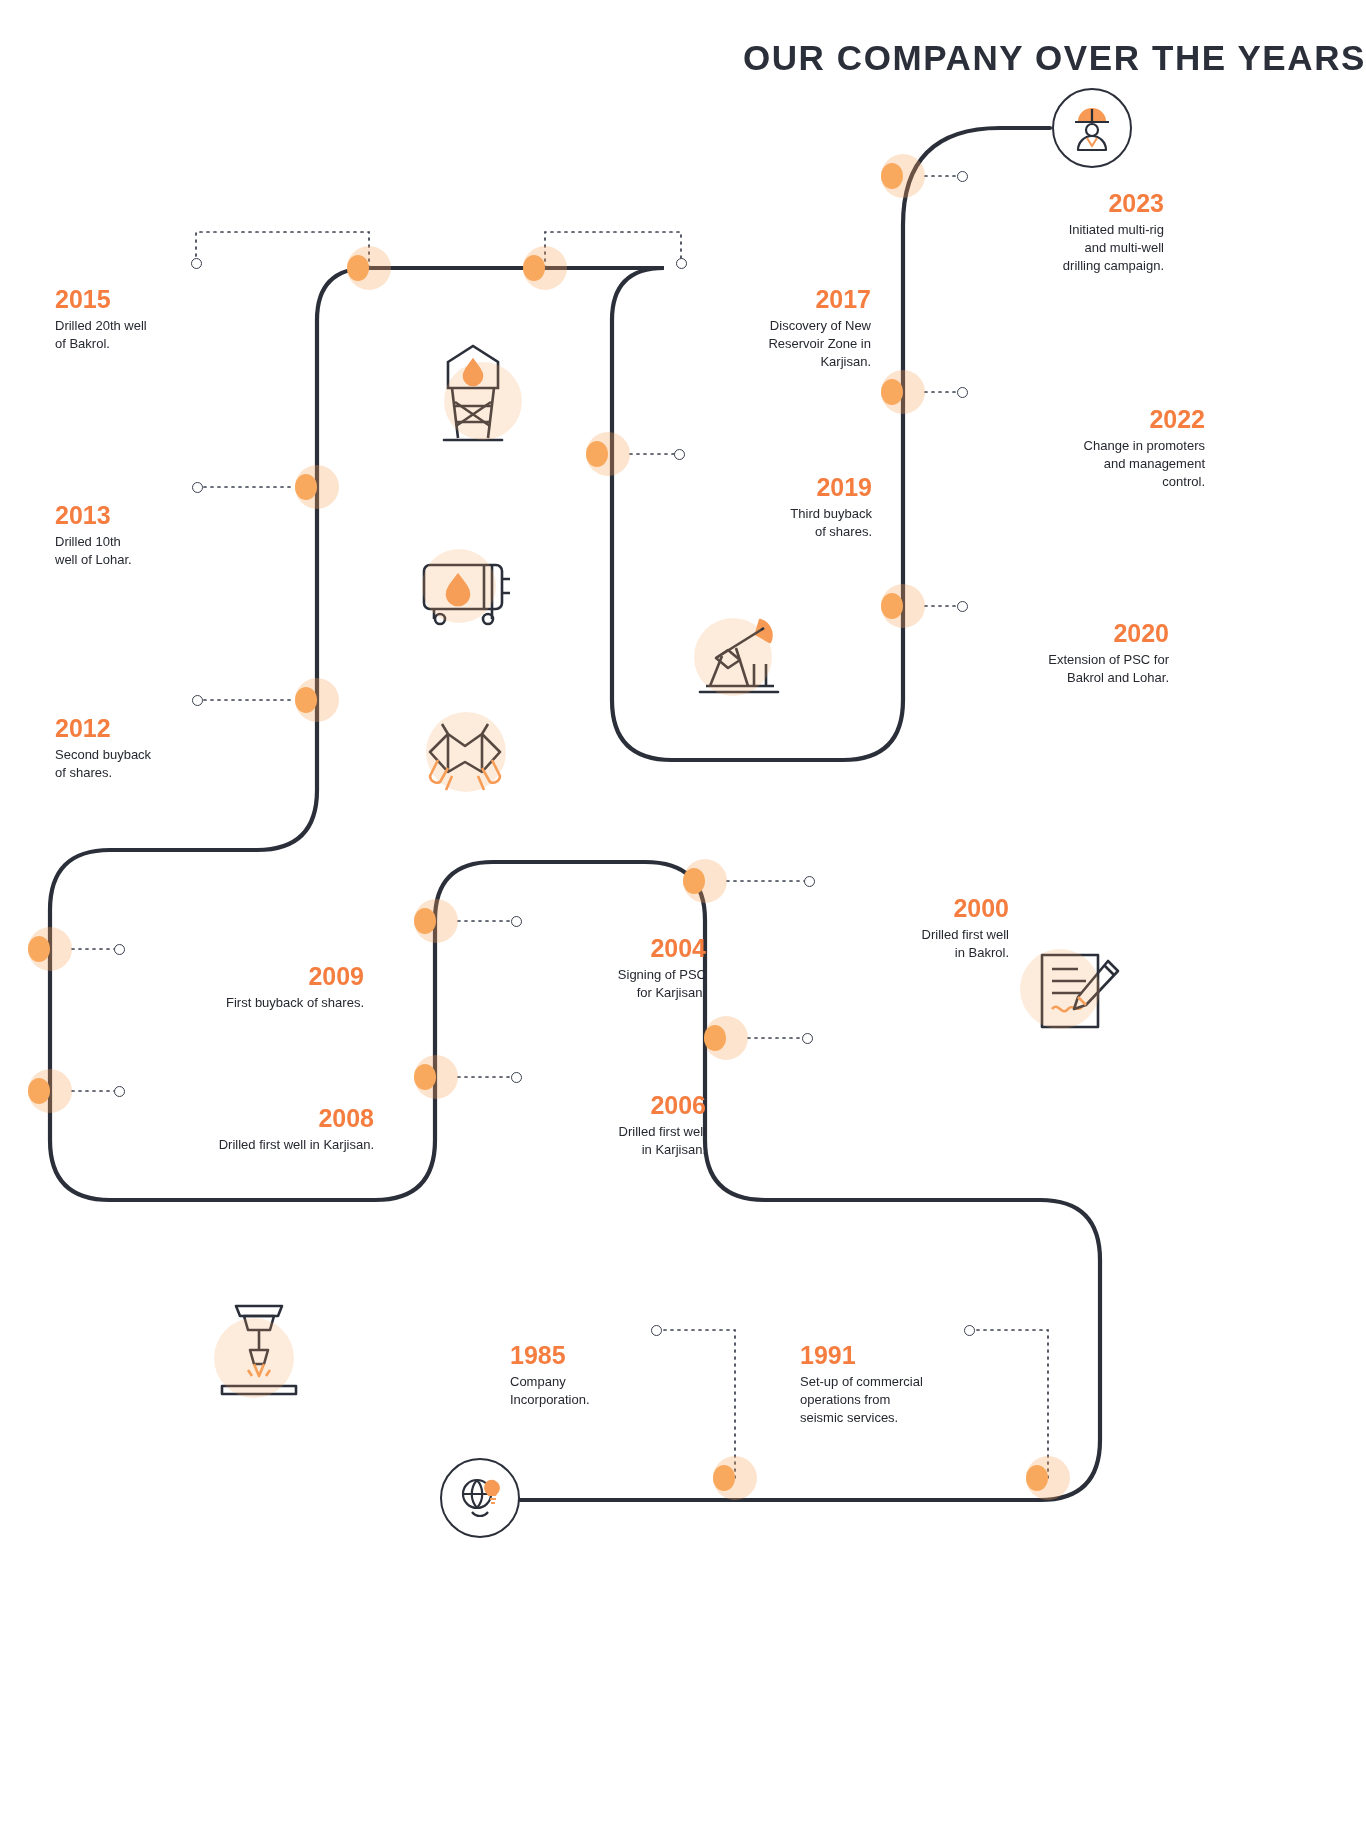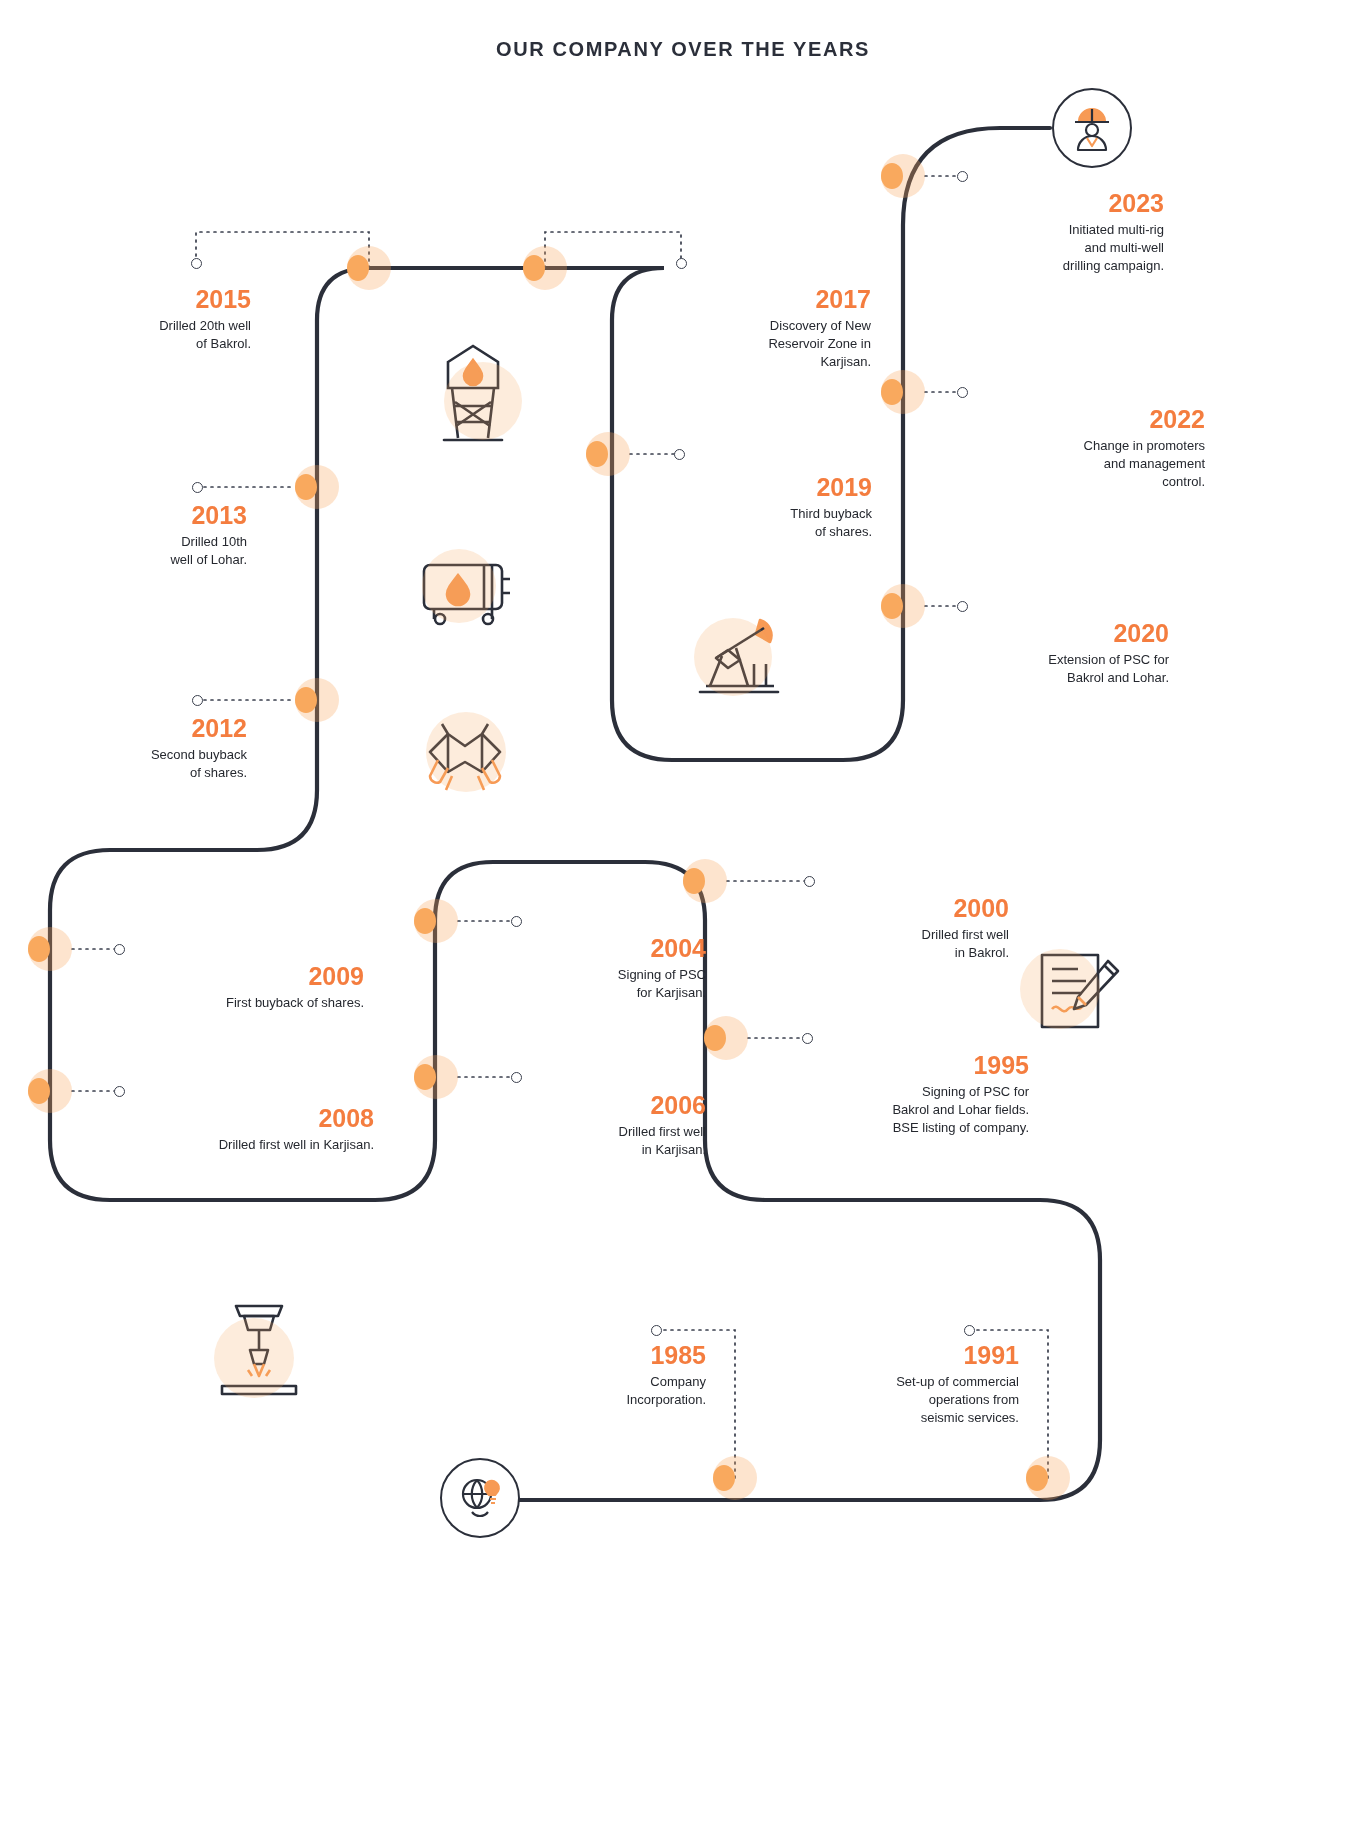--- a/index.html
+++ b/index.html
@@ -6,38 +6,38 @@
   html, body {
     width: 1366px; height: 1825px;
     background: #ffffff;
     font-family: "Liberation Sans", sans-serif;
     overflow: hidden;
   }
   #stage { position: relative; width: 1366px; height: 1825px; }
 
   #title {
     position: absolute; top: 38px; left: 0; width: 1366px;
-    text-align: center;
-    font-size: 20px; font-weight: bold; letter-spacing: 1.6px;
+    text-align: right;
+    font-size: 35px; font-weight: bold; letter-spacing: 1.6px;
     color: #2b2f3a;
   }
 
   svg.layer { position: absolute; top: 0; left: 0; width: 1366px; height: 1825px; pointer-events: none; }
 
   .ms { position: absolute; }
   .year {
     font-size: 25px; font-weight: bold; color: #f47d3f;
     line-height: 1.05; margin-bottom: 5px; white-space: nowrap;
   }
   .desc {
     font-size: 13px; color: #25282f; line-height: 1.38;
     white-space: pre-line;
   }
   .ms.right { text-align: right; }
-  .ms.left  { text-align: right; }
+  .ms.left  { }
 
   .node {
     position: absolute; width: 44px; height: 44px; border-radius: 50%;
     background: rgba(247,167,94,0.30);
     display: flex; align-items: center; justify-content: center;
   }
   .node::after {
     content: ""; width: 26px; height: 26px; border-radius: 50%;
     background: #f9a košer;
   }
@@ -230,26 +230,20 @@
   <div class="ms right" style="left:506px; top:1092px; width:200px;">
     <div class="year">2006</div>
     <div class="desc">Drilled first well
 in Karjisan.</div>
   </div>
   <div class="ms right" style="left:799px; top:895px; width:210px;">
     <div class="year">2000</div>
     <div class="desc">Drilled first well
 in Bakrol.</div>
   </div>
-  <div class="ms right" style="left:799px; top:1052px; width:230px;">
-    <div class="year">1995</div>
-    <div class="desc">Signing of PSC for
-Bakrol and Lohar fields.
-BSE listing of company.</div>
-  </div>
   <div class="ms left" style="left:510px; top:1342px; width:196px;">
     <div class="year">1985</div>
     <div class="desc">Company
 Incorporation.</div>
   </div>
   <div class="ms left" style="left:800px; top:1342px; width:219px;">
     <div class="year">1991</div>
     <div class="desc">Set-up of commercial
 operations from
 seismic services.</div>

